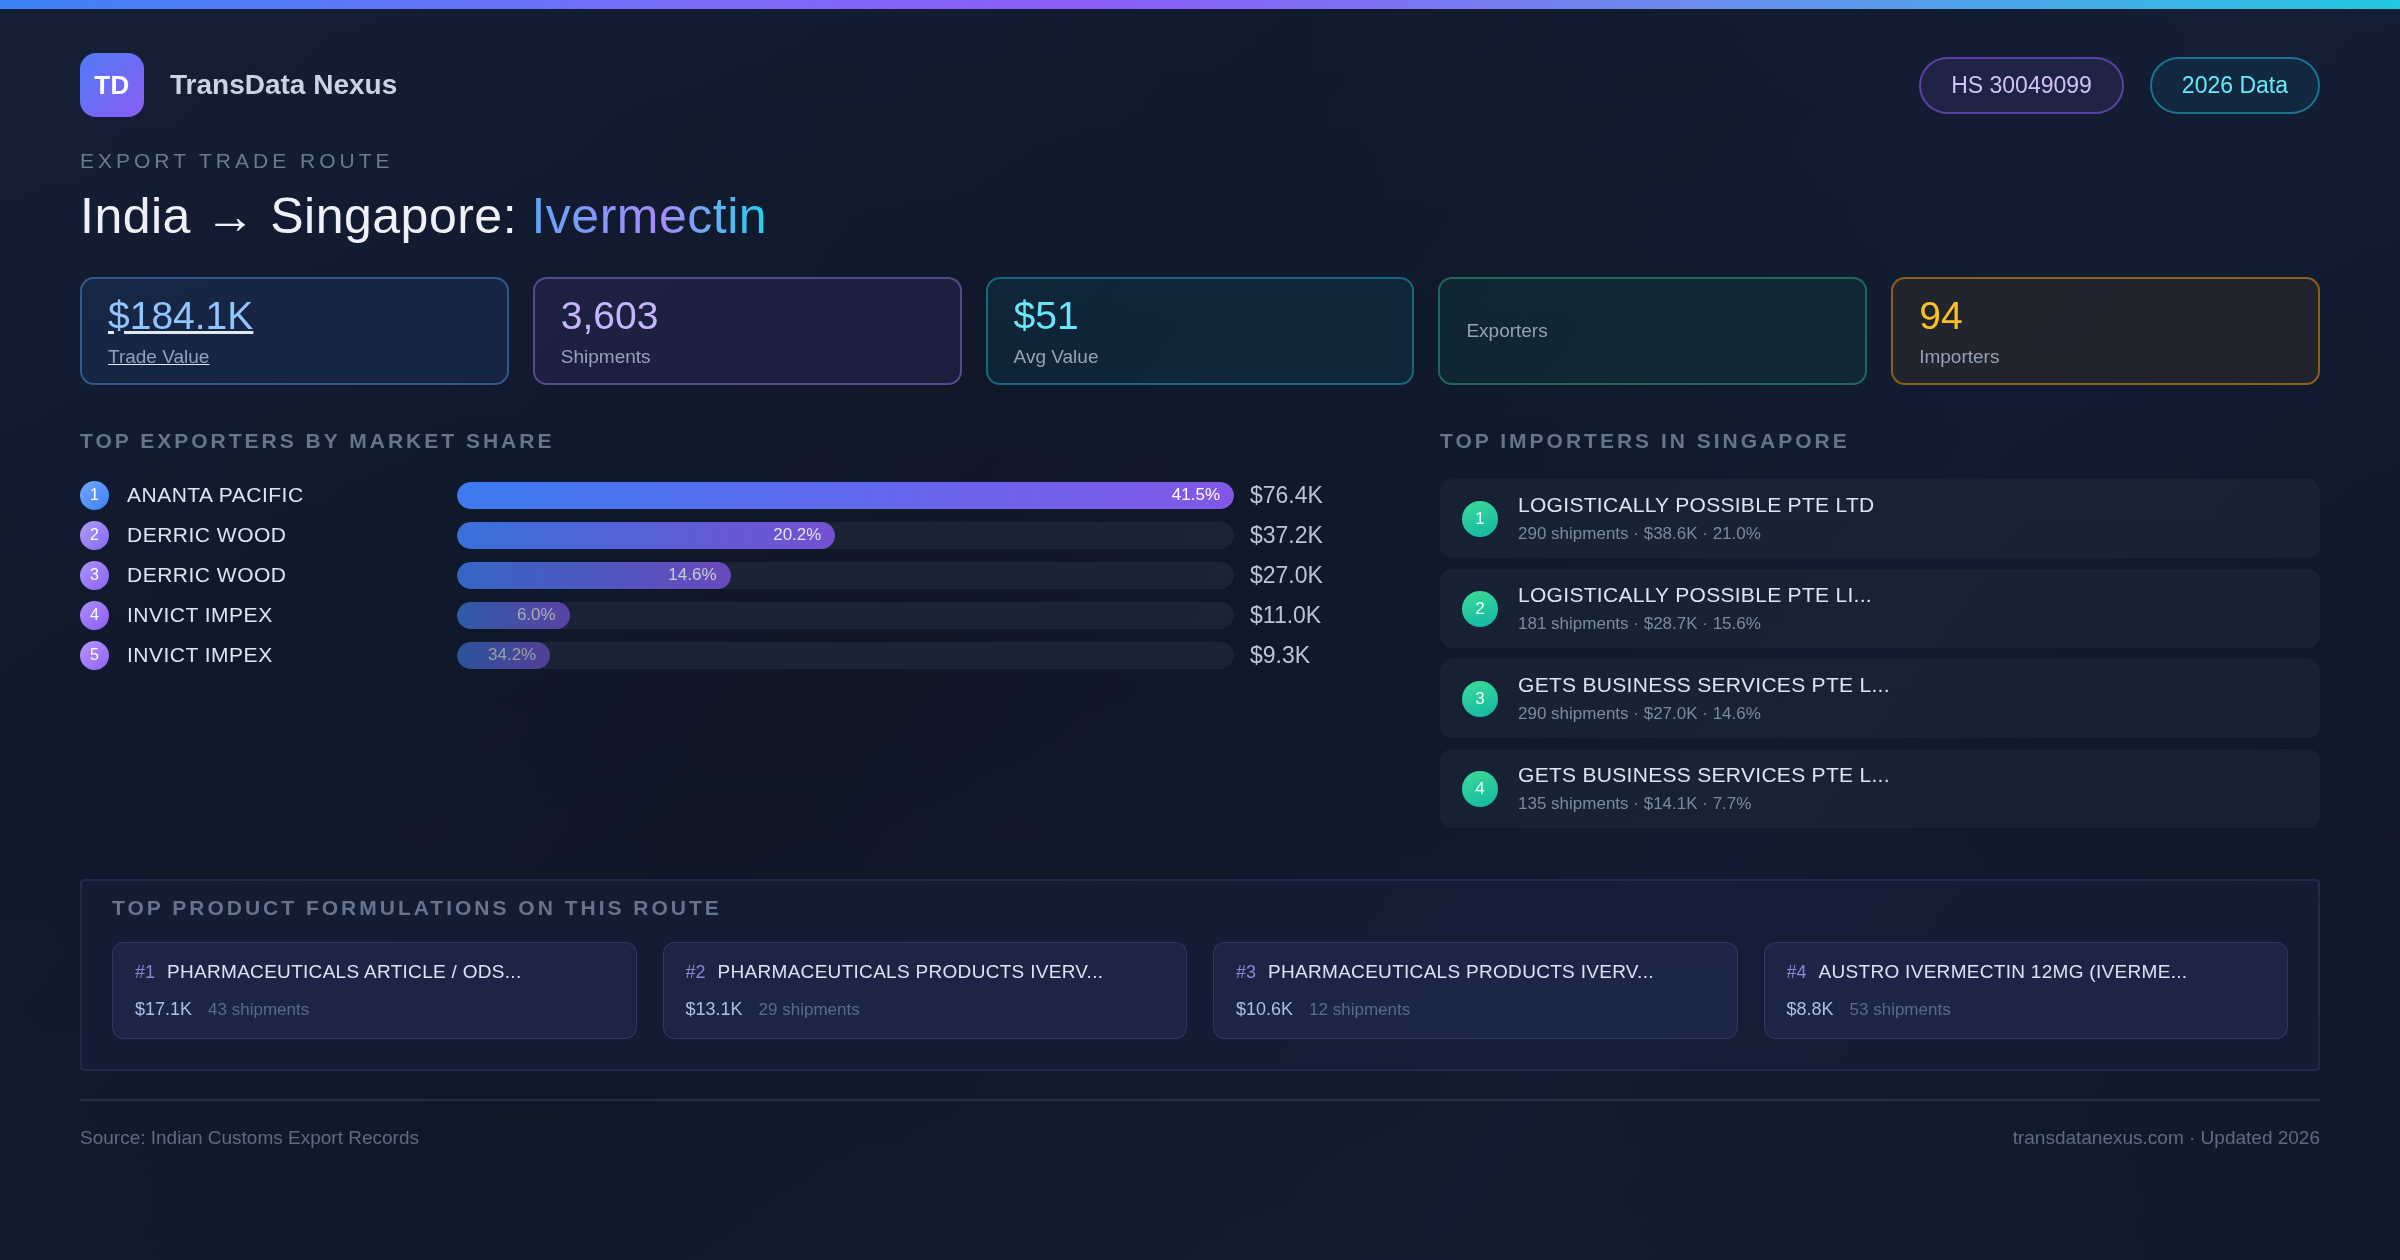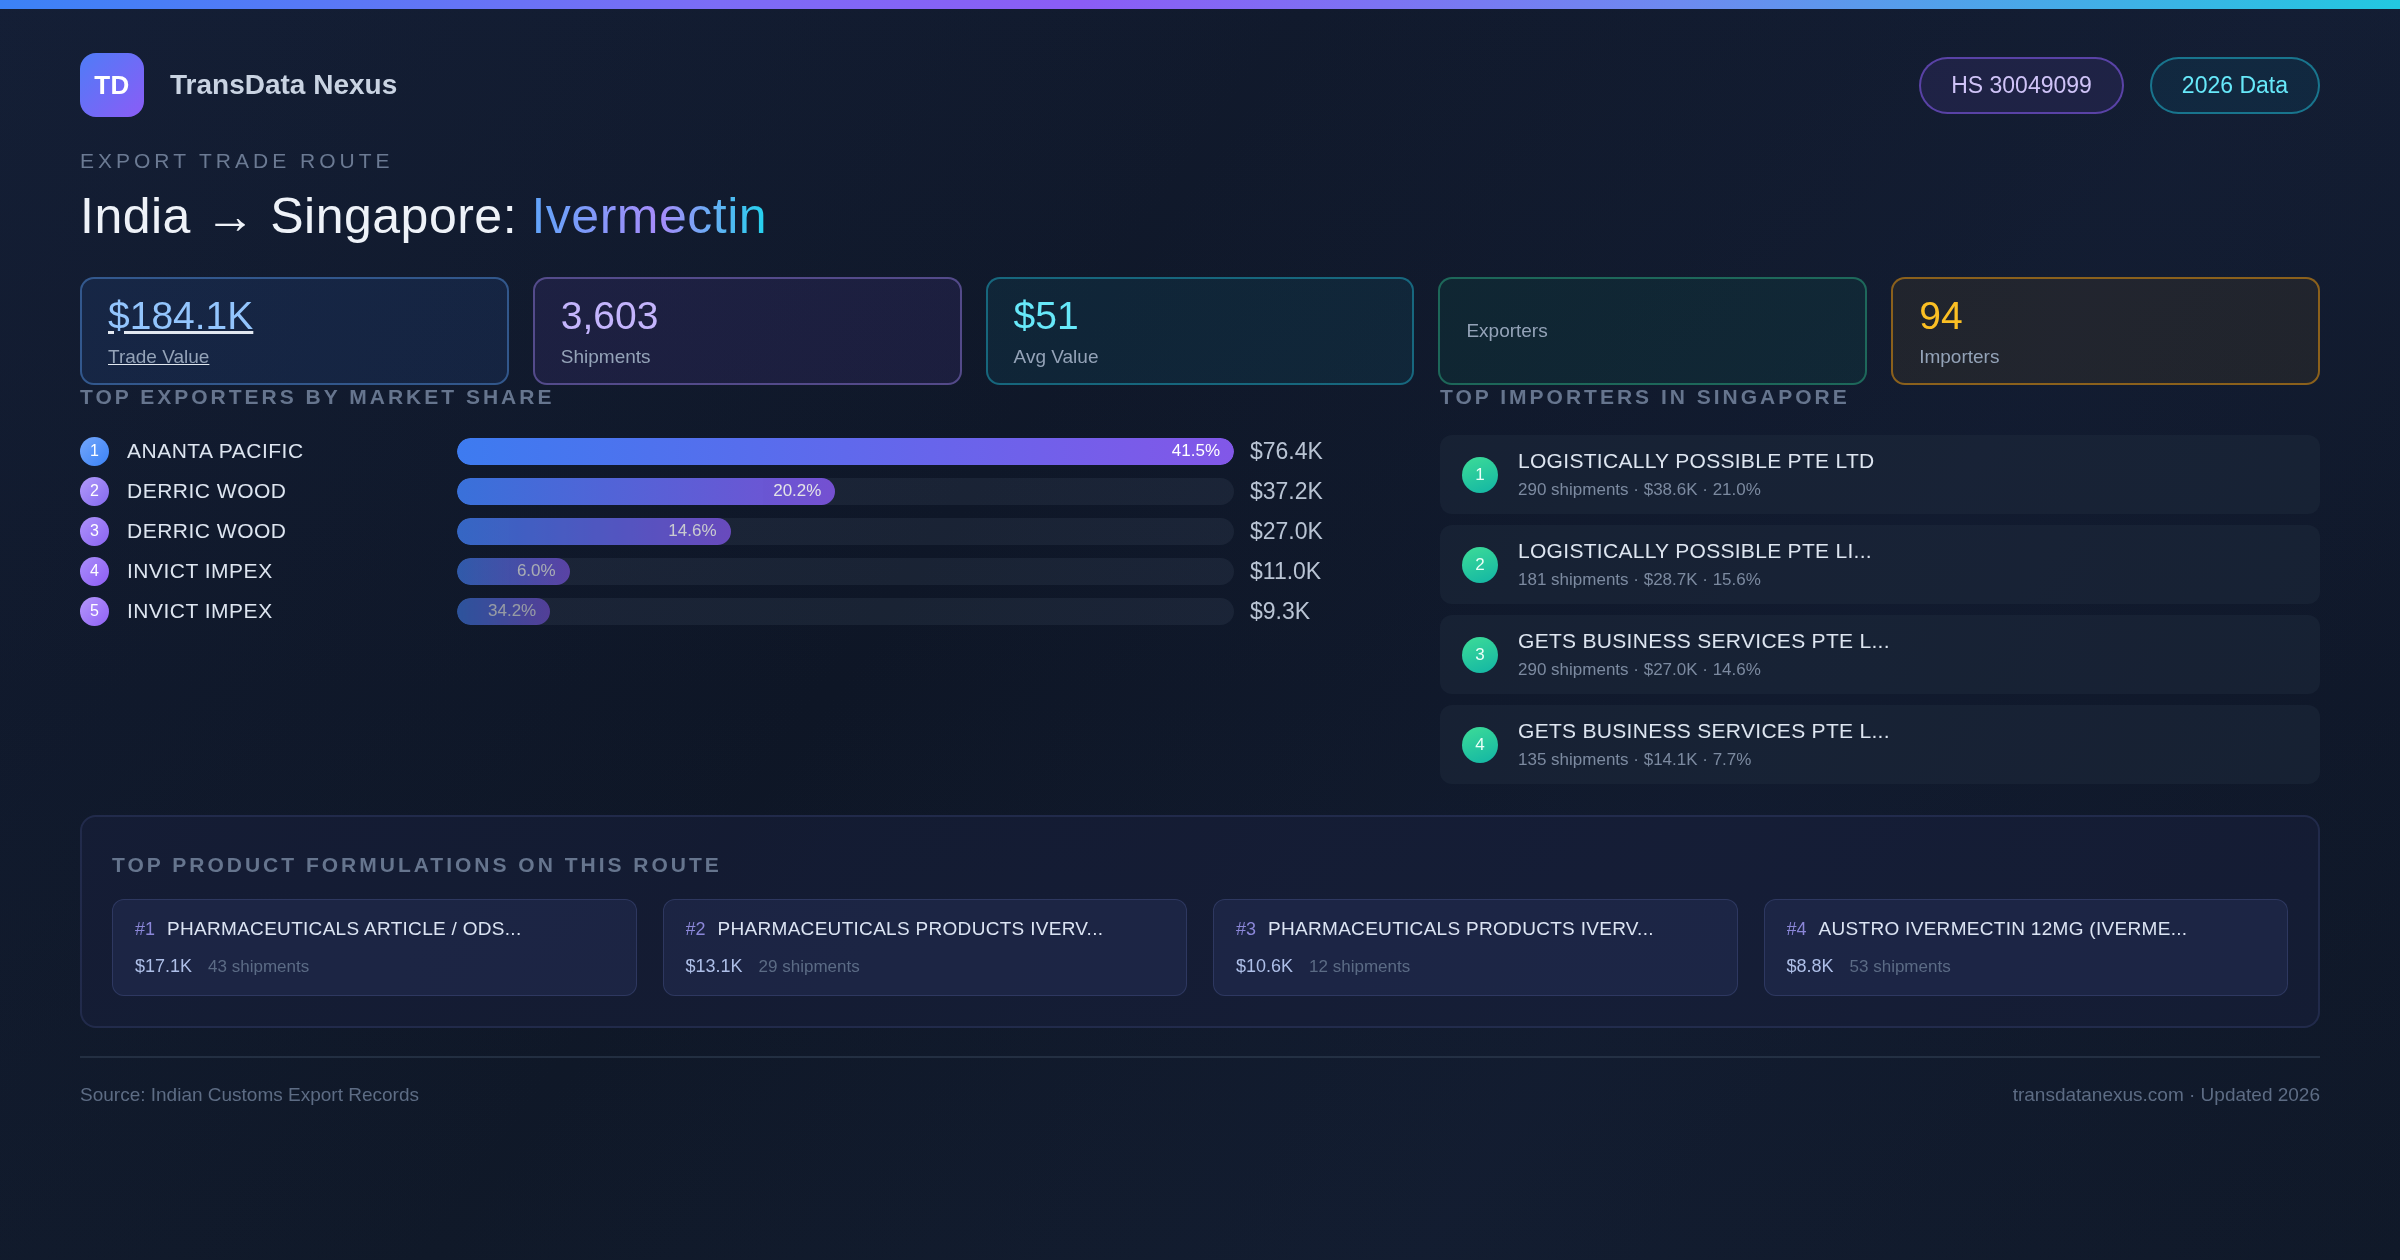--- a/index.html
+++ b/index.html
@@ -47,21 +47,21 @@
   .stat.c-purple { background:rgba(139,92,246,0.10);  border:2px solid rgba(167,139,250,0.40); }
   .stat.c-purple .v { color:#c4b5fd; }
   .stat.c-cyan   { background:rgba(34,211,238,0.07);  border:2px solid rgba(34,211,238,0.38); }
   .stat.c-cyan .v   { color:#67e8f9; }
   .stat.c-green  { background:rgba(16,185,129,0.08);  border:2px solid rgba(52,211,153,0.38); }
   .stat.c-green .v  { color:#6ee7b7; }
   .stat.c-amber  { background:rgba(245,158,11,0.07);  border:2px solid rgba(245,158,11,0.50); }
   .stat.c-amber .v  { color:#fbbf24; }
 
   
-  .columns { display:flex; gap:80px; align-items:flex-start; }
+  .columns { margin-top:44px; display:flex; gap:80px; align-items:flex-start; }
   .col-left { width:1280px; }
   .col-right { flex:1; }
   .section-title { font-size:21px; letter-spacing:3px; color:#66758e; font-weight:600; }
 
   
   .exp-list { margin-top:28px; }
   .exp-row { display:flex; align-items:center; height:28px; margin-bottom:12px; }
   .rank-badge { width:29px; height:29px; border-radius:50%; flex:0 0 29px;
     display:flex; align-items:center; justify-content:center;
     color:#fff; font-size:16px; }
@@ -88,22 +88,22 @@
   .imp-list { margin-top:26px; }
   .imp-row { display:flex; align-items:center; gap:20px; border-radius:12px;
     background:rgba(30,41,59,0.50); padding:14px 22px; margin-bottom:11px; min-height:76px; }
   .imp-badge { width:36px; height:36px; border-radius:50%; flex:0 0 36px;
     background:linear-gradient(160deg,#3ddc97,#12b5a5);
     display:flex; align-items:center; justify-content:center; color:#eafff7; font-size:17px; }
   .imp-name { font-size:21px; color:#dde5f0; letter-spacing:0.3px; }
   .imp-meta { margin-top:7px; font-size:17px; color:#7c8aa0; }
 
   
-  .panel { margin-top:20px; border-radius:16px; background:rgba(27,34,64,0.45);
-    border:2px solid rgba(60,72,120,0.35); padding:36px 30px 30px 30px; }
+  .panel { margin-top:40px; border-radius:4px; background:rgba(27,34,64,0.45);
+    border:2px solid rgba(60,72,120,0.35); padding:15px 30px 30px 30px; }
   .prod-cards { margin-top:22px; display:flex; gap:26px; }
   .prod-card { flex:1; border-radius:12px; background:rgba(38,48,88,0.45);
     border:1px solid rgba(80,92,150,0.35); padding:18px 22px; }
   .prod-top { display:flex; align-items:baseline; gap:12px; white-space:nowrap; overflow:hidden; }
   .prod-rank { font-size:18px; color:#8b87d8; }
   .prod-name { font-size:19px; color:#dbe4f3; letter-spacing:0.3px; }
   .prod-bottom { margin-top:16px; display:flex; align-items:baseline; gap:16px; }
   .prod-value { font-size:18px; color:#aebfe8; }
   .prod-ship { font-size:17px; color:#5b6b85; }
 

